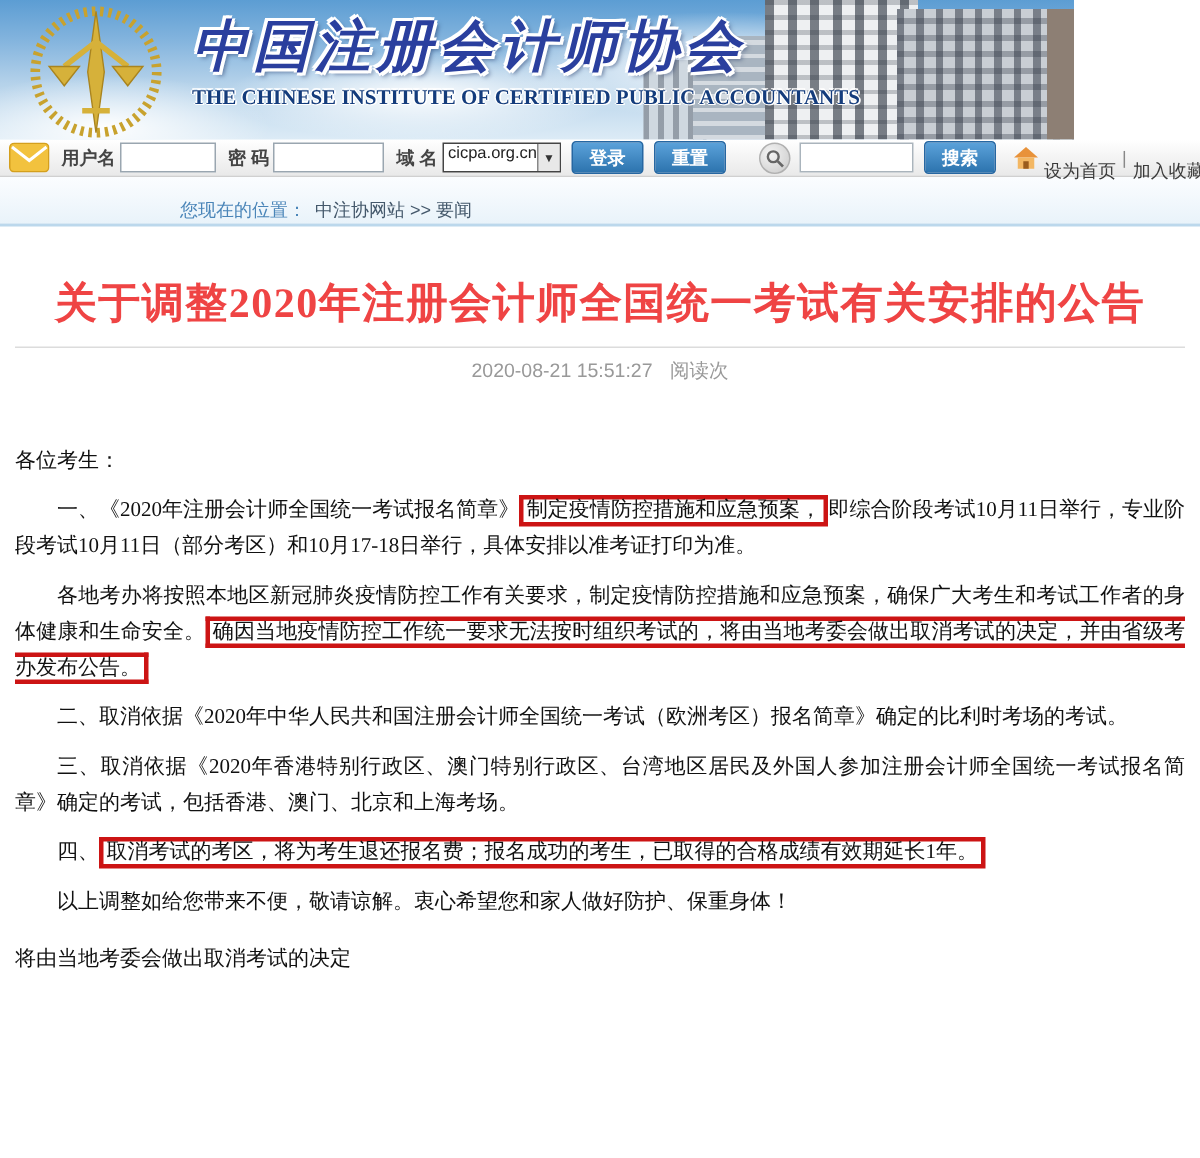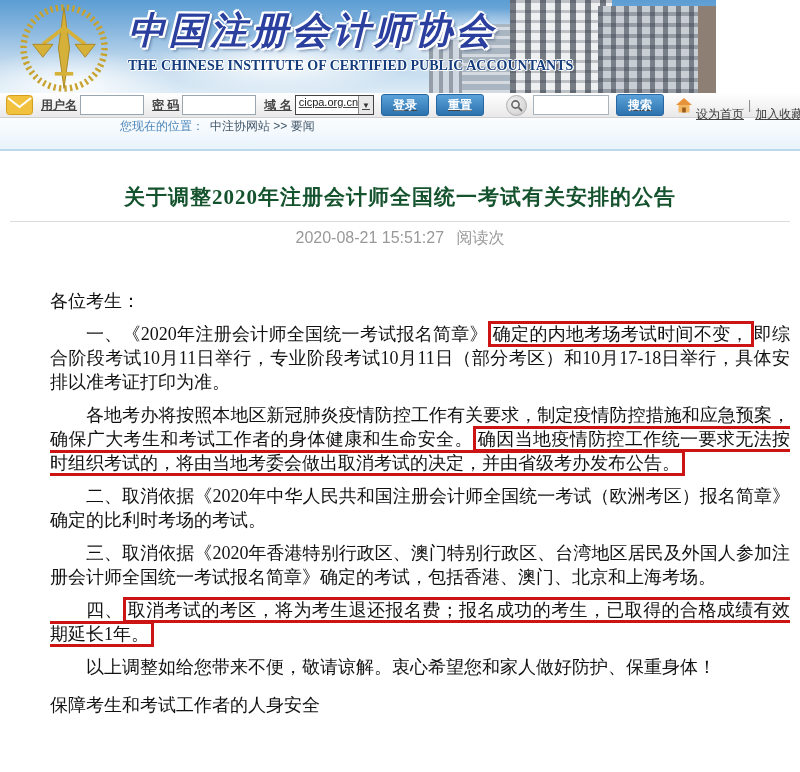--- a/index.html
+++ b/index.html
@@ -33,21 +33,21 @@
     font-size:37px; letter-spacing:4px; color:#2a3f9e; white-space:nowrap;
     text-shadow:-2px 0 #fff,2px 0 #fff,0 -2px #fff,0 2px #fff,2px 2px #fff,-2px -2px #fff,3px 3px 3px rgba(20,40,90,.5); }
   .en-title { position:absolute; left:128px; top:58px;
     font-family:"Liberation Serif","DejaVu Serif",serif; font-weight:bold; font-size:14px;
     color:#143c7c; white-space:nowrap;
     text-shadow:-1px 0 #fff,1px 0 #fff,0 -1px #fff,0 1px #fff,1px 1px #fff; }
 
   
   .toolbar { height:18px; background:linear-gradient(180deg,#ffffff,#e9e9e9);
     border-bottom:1px solid #d0d0d0; display:flex; align-items:center; padding:12px 6px;
-    font-family:"Liberation Sans","DejaVu Sans",sans-serif; font-size:12px; color:#444;text-decoration:underline; }
+    font-family:"Liberation Sans","DejaVu Sans",sans-serif; font-size:12px; color:#444; }
   .toolbar .lbl { font-weight:bold; margin:0 3px 0 8px; white-space:nowrap; }
   .tb-input { width:64px; height:20px; border:1px solid #9aa6b0; background:#fff; }
   .tb-input.pwd { width:74px; }
   .selectbox { display:inline-flex; align-items:flex-start; justify-content:space-between;
     width:94px; height:20px; border:1px solid #444; background:#fff; padding-left:3px;
     font-size:11px; color:#222; cursor:pointer; }
   .selectbox .arrowbox { width:15px; height:18px; border-left:1px solid #888; background:#e8e8e8;
     display:flex; align-items:center; justify-content:center; font-size:8px; color:#333; }
   .btn { height:22px; padding:0 11px; margin-left:7px; border:1px solid #2667a2; border-radius:3px;
     background:linear-gradient(180deg,#5ba2da,#2c73ae); color:#fff; font-size:12px; font-weight:bold;
@@ -56,33 +56,33 @@
   .search-ico { width:21px; height:21px; border-radius:50%;
     background:radial-gradient(circle at 35% 35%,#f4f4f4,#c9c9c9); border:1px solid #b0b0b0;
     display:flex; align-items:center; justify-content:center; margin-right:6px; }
   .search-input { width:76px; height:20px; border:1px solid #aab4bc; background:#fff; }
   .home-ico { margin-left:12px; margin-right:4px; display:flex; }
   .tb-link { color:#3a3a3a; text-decoration:none; white-space:nowrap; cursor:pointer;margin-top:18px; }
   .sep { color:#888; margin:0 4px; }
 
   
   .breadcrumb { height:33px; background:linear-gradient(180deg,#fbfdff,#e9f3fa);
-    border-bottom:2px solid #bcd8ec; display:flex; align-items:flex-start; padding-left:120px;
+    border-bottom:2px solid #bcd8ec; display:flex; align-items:flex-end; padding-left:120px;
     font-family:"Liberation Sans","DejaVu Sans",sans-serif; font-size:12px; }
   .bc-prefix { color:#4a85b8; margin-right:6px; }
   .bc-path { color:#44586b; cursor:pointer; }
 
   
   .content { padding:0 10px; position:relative; }
-  h1.title { margin-top:32px; text-align:center; font-size:21px; color:#14532d; letter-spacing:1px; }
+  h1.title { margin-top:32px; text-align:center; font-size:28px; color:#ef4444; letter-spacing:1px; }
   .divider { border-bottom:1px solid #dcdcdc; margin-top:10px; }
-  .meta { text-align:center; color:#999; font-size:16px; margin-top:6px;
+  .meta { text-align:center; color:#999; font-size:13px; margin-top:6px;
     font-family:"Liberation Sans","DejaVu Sans",sans-serif; }
   .meta span { margin:0 4px; }
-  .bodytext { margin-top:40px; font-size:18px; color:#111;margin-left:40px; }
+  .bodytext { margin-top:40px; font-size:14px; color:#111; }
   .bodytext p { line-height:24px; margin:9px 0; text-align:justify; }
   .bodytext p.indent { text-indent:2em; }
   .hl { border:3px solid #cc1414; padding:0 2px; }
   .signature { text-align:right; padding-right:22px; margin-top:14px !important; }
   .footer-row { position:relative; height:46px; margin-top:4px; }
 </style>
 </head>
 <body>
 
 <div class="page">
@@ -157,27 +157,27 @@
   <main class="content">
     <h1 class="title">关于调整2020年注册会计师全国统一考试有关安排的公告</h1>
     <div class="divider"></div>
     <div class="meta">
       <span>2020-08-21 15:51:27</span>
       <span>阅读次</span>
     </div>
 
     <div class="bodytext">
       <p>各位考生：</p>
-      <p class="indent"><span>一、《2020年注册会计师全国统一考试报名简章》</span><span class="hl">确定的内地考场考试时间不变，</span><span>即综合阶段考试10月11日举行，专业阶段考试10月11日（部分考区）和10月17-18日举行，具体安排以准考证打印为准。</span></p>
+      <p class="indent"><span>一、《2020年注册会计师全国统一考试报名简章》</span><span class="hl">制定疫情防控措施和应急预案，</span><span>即综合阶段考试10月11日举行，专业阶段考试10月11日（部分考区）和10月17-18日举行，具体安排以准考证打印为准。</span></p>
       <p class="indent"><span>各地考办将按照本地区新冠肺炎疫情防控工作有关要求，制定疫情防控措施和应急预案，确保广大考生和考试工作者的身体健康和生命安全。</span><span class="hl">确因当地疫情防控工作统一要求无法按时组织考试的，将由当地考委会做出取消考试的决定，并由省级考办发布公告。</span></p>
       <p class="indent">二、取消依据《2020年中华人民共和国注册会计师全国统一考试（欧洲考区）报名简章》确定的比利时考场的考试。</p>
       <p class="indent">三、取消依据《2020年香港特别行政区、澳门特别行政区、台湾地区居民及外国人参加注册会计师全国统一考试报名简章》确定的考试，包括香港、澳门、北京和上海考场。</p>
       <p class="indent"><span>四、</span><span class="hl">取消考试的考区，将为考生退还报名费；报名成功的考生，已取得的合格成绩有效期延长1年。</span></p>
       <p class="indent">以上调整如给您带来不便，敬请谅解。衷心希望您和家人做好防护、保重身体！</p>
-      <p class="signature">保障考生和考试工作者的人身安全</p>
+      <p class="signature">将由当地考委会做出取消考试的决定</p>
     </div>
 
     <div class="footer-row">
       
       
       
     </div>
   </main>
 
 </div>

